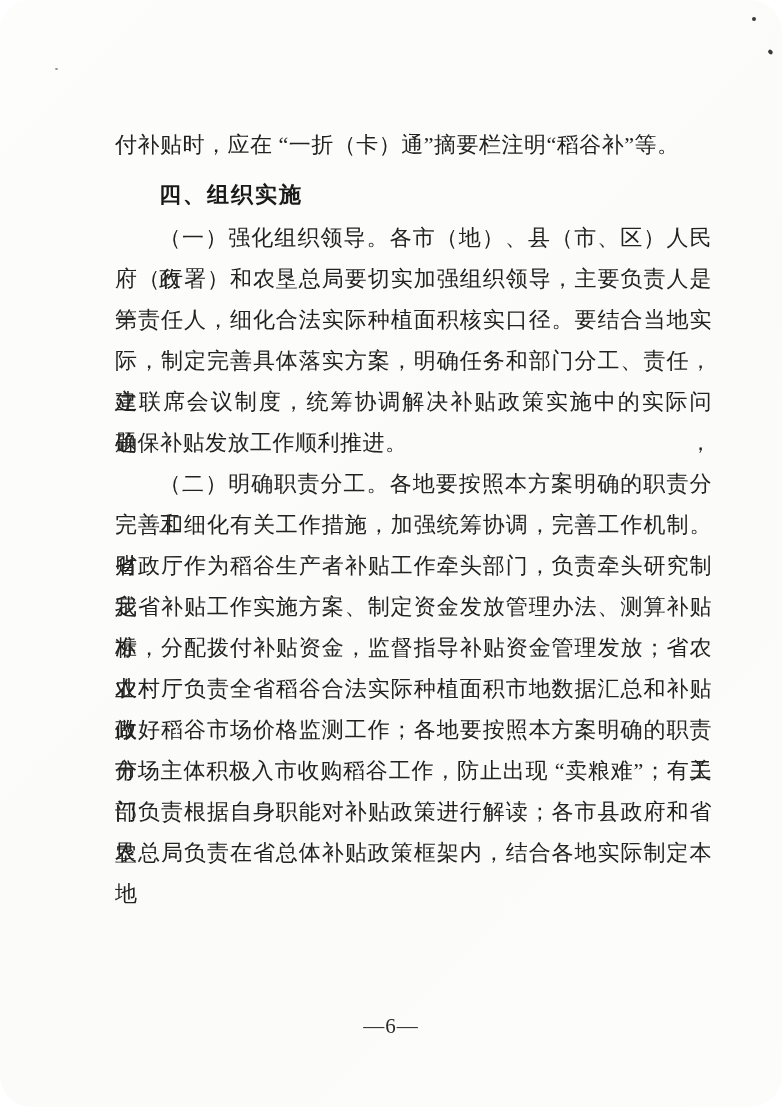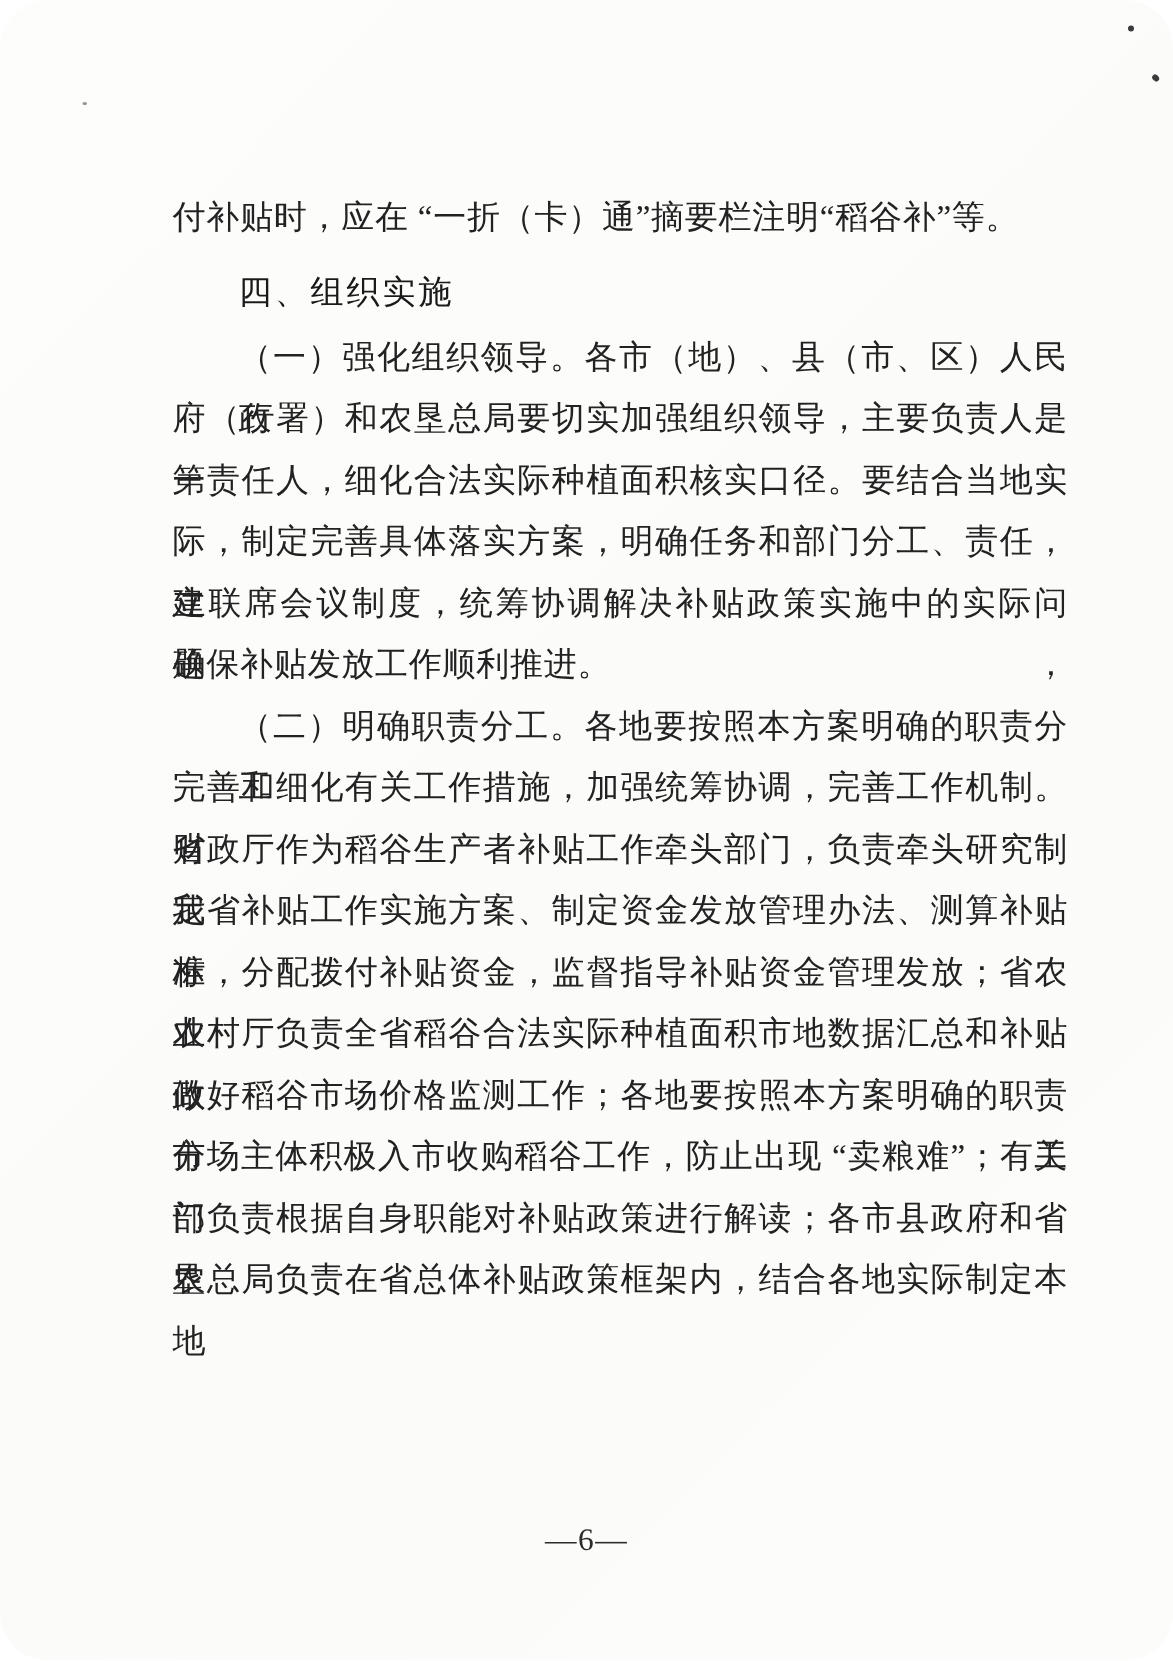--- a/index.html
+++ b/index.html
@@ -34,21 +34,21 @@
     white-space: normal;
   }
   .line.j {
     text-align-last: justify;
     font-family: Liberation Serif, serif;
   }
   .line.ind {
     padding-left: 44px;
   }
   .line.bold {
-    font-weight: 400;
+    font-weight: 700;
     font-family: "Liberation Sans", "DejaVu Sans", sans-serif;
     letter-spacing: 2px;
     margin-top: 9px;
     margin-bottom: 2px;
     color: #1a1a1a;
   }
   .footer {
     position: absolute;
     left: 0;
     top: 1014px;

